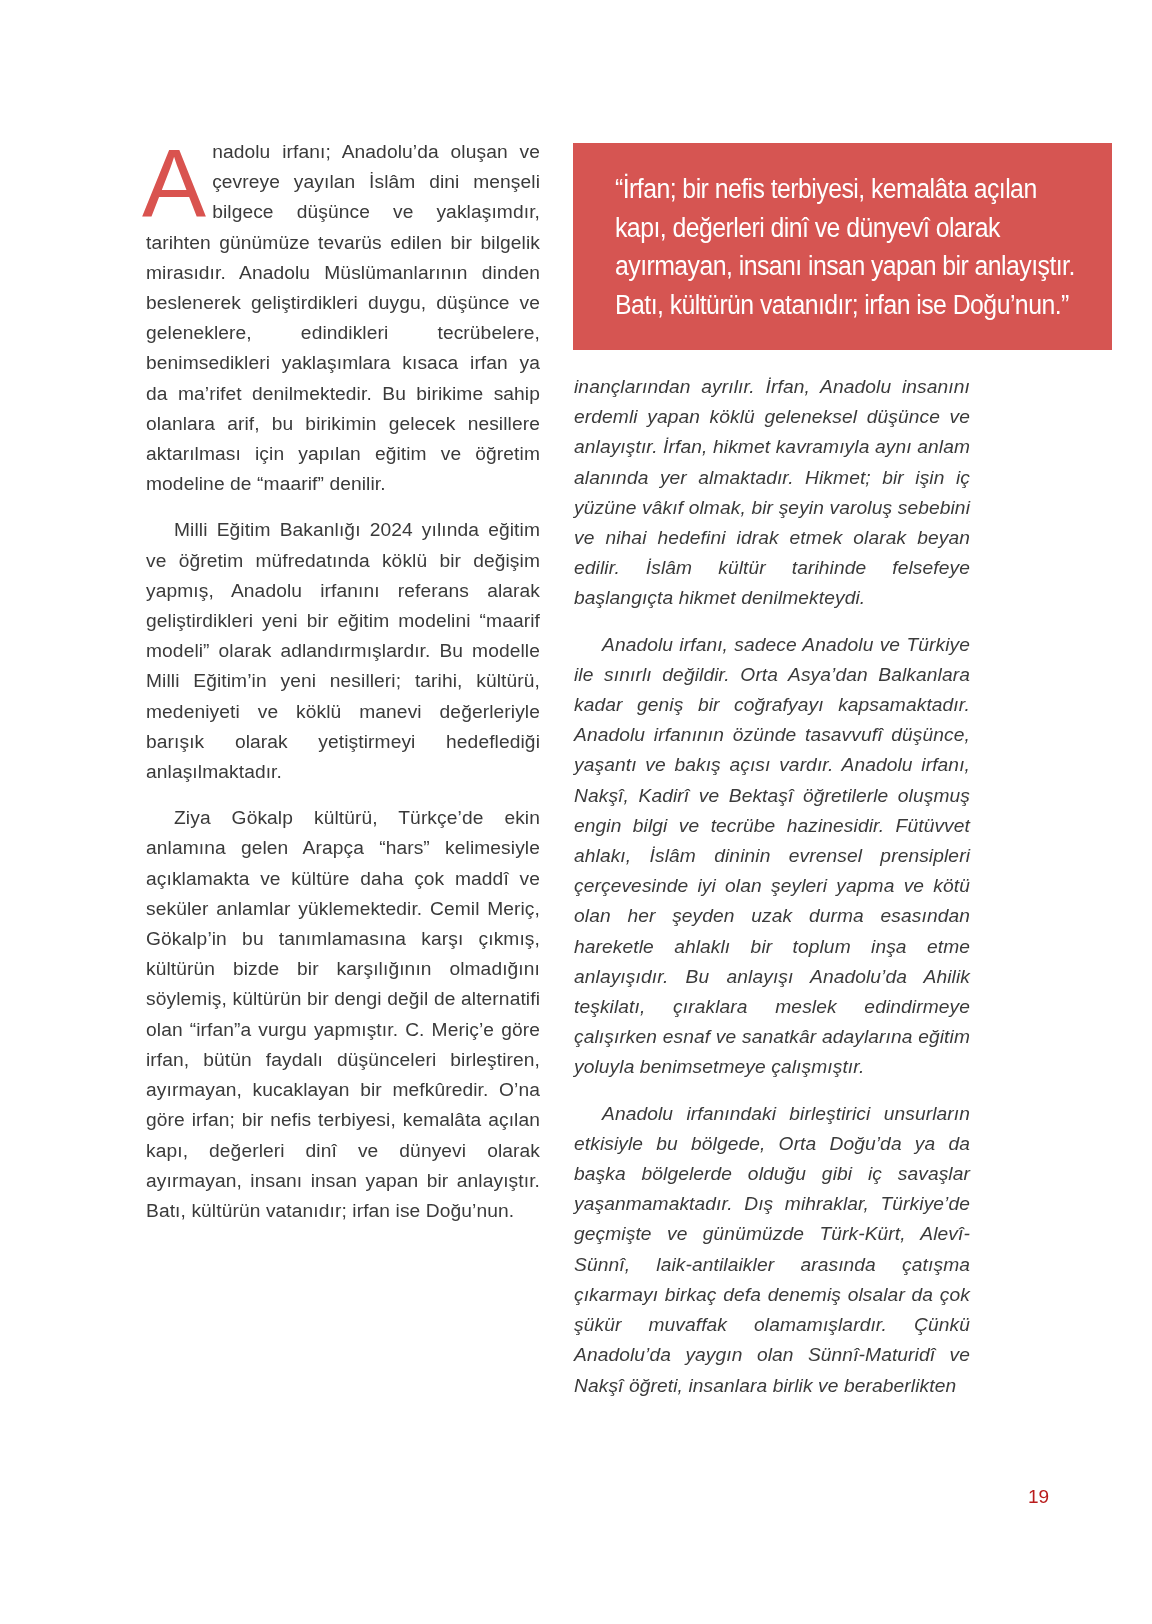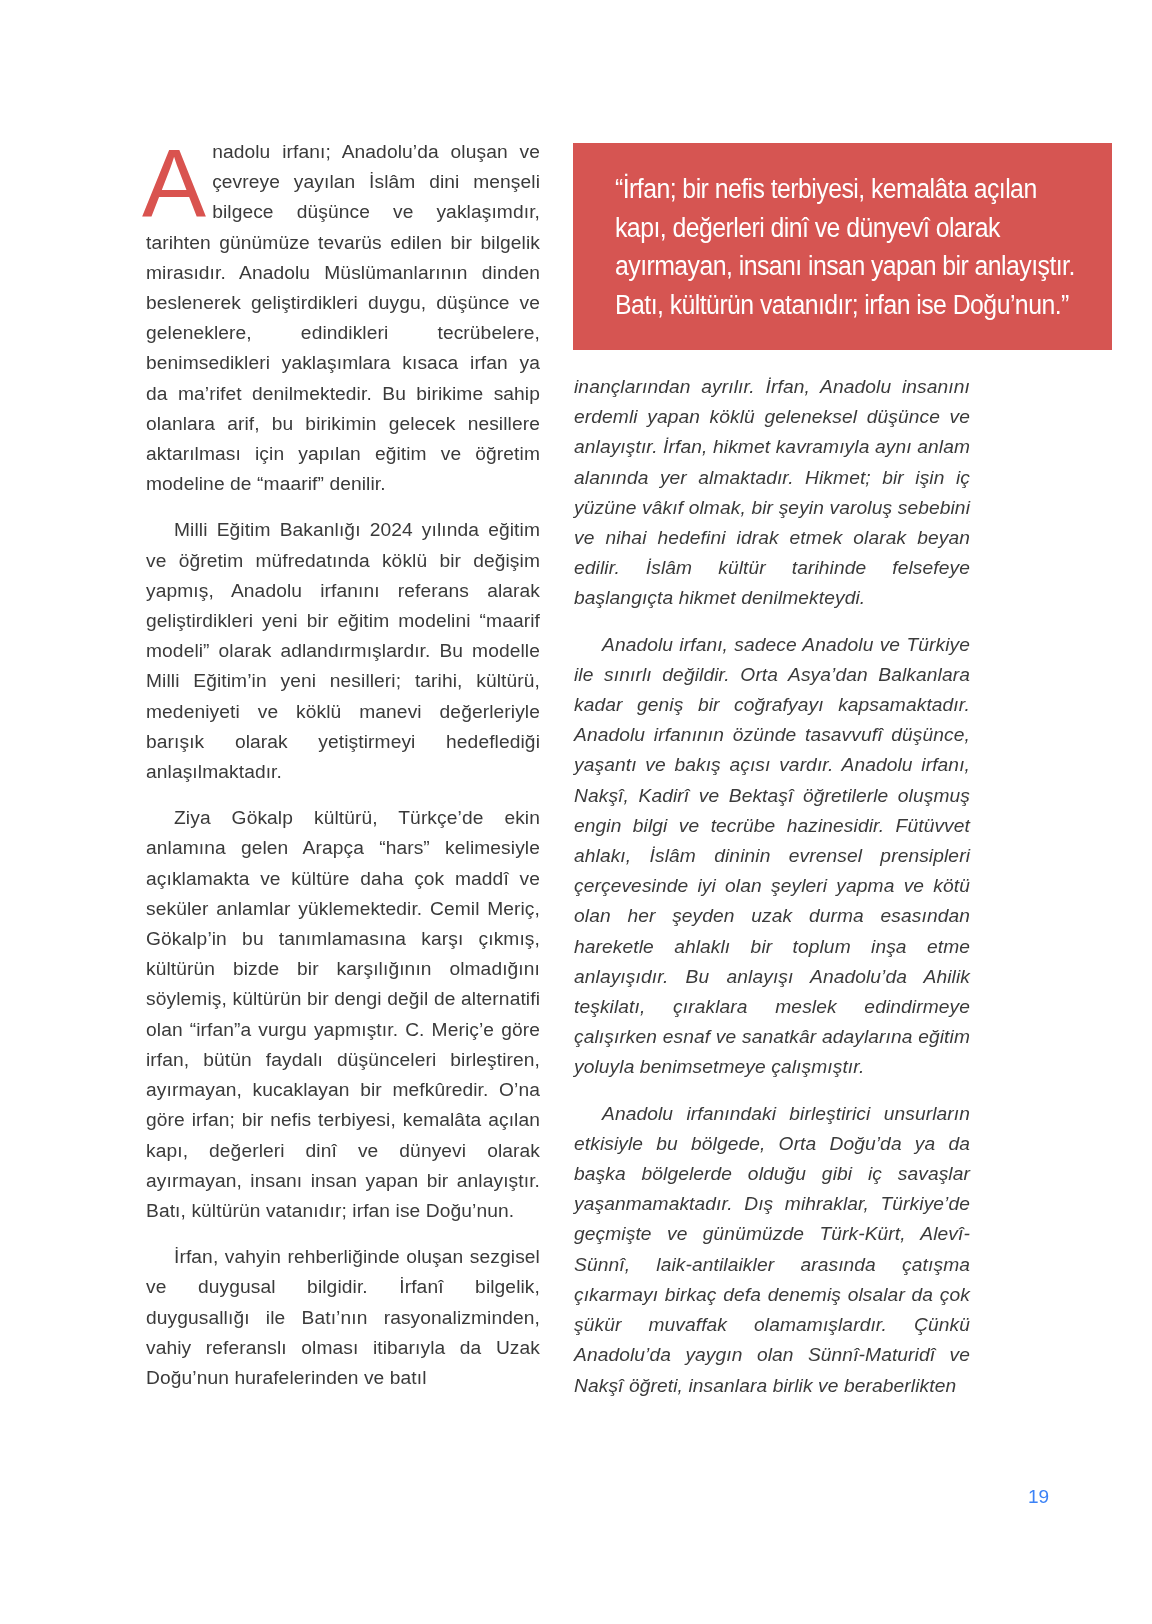--- a/index.html
+++ b/index.html
@@ -12,39 +12,38 @@
   .col p { margin: 0 0 16px 0; text-indent: 28px; }
   .col p.no-indent { text-indent: 0; }
   .dropcap { float: left; font-family: "Liberation Sans", sans-serif; font-size: 96px;
              line-height: 80px; color: #d9534f; margin: 6px 6px 0 -4px; font-weight: 400; }
   .quote-box { position: absolute; left: 573px; top: 143px; width: 539px; height: 207px;
                background: #d65552; box-sizing: border-box; padding: 27px 20px 0 42px; }
   .quote-text { color: #ffffff; font-family: "Liberation Sans Narrow", "Liberation Sans", sans-serif;
                 font-size: 27px; line-height: 38.5px; font-weight: 300; letter-spacing: -0.6px;
                 transform: scaleX(0.92); transform-origin: left top; width: 520px; }
   .quote-line { display: block; white-space: nowrap; }
-  .page-number { position: absolute; left: 1028px; top: 1486px; font-size: 19px; color: #3b82f6; }
+  .page-number { position: absolute; left: 1028px; top: 1486px; font-size: 19px; color: #b91c1c; }
 </style>
 </head>
 <body>
 
 <div class="quote-box">
   <div class="quote-text">
     <span class="quote-line">“İrfan; bir nefis terbiyesi, kemalâta açılan</span>
     <span class="quote-line">kapı, değerleri dinî ve dünyevî olarak</span>
     <span class="quote-line">ayırmayan, insanı insan yapan bir anlayıştır.</span>
     <span class="quote-line">Batı, kültürün vatanıdır; irfan ise Doğu’nun.”</span>
   </div>
 </div>
 
 <div class="col col-left">
   <p class="no-indent"><span class="dropcap">A</span><span>nadolu irfanı; Anadolu’da oluşan ve çevreye yayılan İslâm dini menşeli bilgece düşünce ve yaklaşımdır, tarihten günümüze tevarüs edilen bir bilgelik mirasıdır. Anadolu Müslümanlarının dinden beslenerek geliştirdikleri duygu, düşünce ve geleneklere, edindikleri tecrübelere, benimsedikleri yaklaşımlara kısaca irfan ya da ma’rifet denilmektedir. Bu birikime sahip olanlara arif, bu birikimin gelecek nesillere aktarılması için yapılan eğitim ve öğretim modeline de “maarif” denilir.</span></p>
   <p>Milli Eğitim Bakanlığı 2024 yılında eğitim ve öğretim müfredatında köklü bir değişim yapmış, Anadolu irfanını referans alarak geliştirdikleri yeni bir eğitim modelini “maarif modeli” olarak adlandırmışlardır. Bu modelle Milli Eğitim’in yeni nesilleri; tarihi, kültürü, medeniyeti ve köklü manevi değerleriyle barışık olarak yetiştirmeyi hedeflediği anlaşılmaktadır.</p>
   <p>Ziya Gökalp kültürü, Türkçe’de ekin anlamına gelen Arapça “hars” kelimesiyle açıklamakta ve kültüre daha çok maddî ve seküler anlamlar yüklemektedir. Cemil Meriç, Gökalp’in bu tanımlamasına karşı çıkmış, kültürün bizde bir karşılığının olmadığını söylemiş, kültürün bir dengi değil de alternatifi olan “irfan”a vurgu yapmıştır. C. Meriç’e göre irfan, bütün faydalı düşünceleri birleştiren, ayırmayan, kucaklayan bir mefkûredir. O’na göre irfan; bir nefis terbiyesi, kemalâta açılan kapı, değerleri dinî ve dünyevi olarak ayırmayan, insanı insan yapan bir anlayıştır. Batı, kültürün vatanıdır; irfan ise Doğu’nun.</p>
-  <p>İrfan, vahyin rehberliğinde oluşan sezgisel ve duygusal bilgidir. İrfanî bilgelik, duygusallığı ile Batı’nın rasyonalizminden, vahiy referanslı olması itibarıyla da Uzak Doğu’nun hurafelerinden ve batıl</p>
 </div>
 
 <div class="col col-right">
   <p class="no-indent">inançlarından ayrılır. İrfan, Anadolu insanını erdemli yapan köklü geleneksel düşünce ve anlayıştır. İrfan, hikmet kavramıyla aynı anlam alanında yer almaktadır. Hikmet; bir işin iç yüzüne vâkıf olmak, bir şeyin varoluş sebebini ve nihai hedefini idrak etmek olarak beyan edilir. İslâm kültür tarihinde felsefeye başlangıçta hikmet denilmekteydi.</p>
   <p>Anadolu irfanı, sadece Anadolu ve Türkiye ile sınırlı değildir. Orta Asya’dan Balkanlara kadar geniş bir coğrafyayı kapsamaktadır. Anadolu irfanının özünde tasavvufî düşünce, yaşantı ve bakış açısı vardır. Anadolu irfanı, Nakşî, Kadirî ve Bektaşî öğretilerle oluşmuş engin bilgi ve tecrübe hazinesidir. Fütüvvet ahlakı, İslâm dininin evrensel prensipleri çerçevesinde iyi olan şeyleri yapma ve kötü olan her şeyden uzak durma esasından hareketle ahlaklı bir toplum inşa etme anlayışıdır. Bu anlayışı Anadolu’da Ahilik teşkilatı, çıraklara meslek edindirmeye çalışırken esnaf ve sanatkâr adaylarına eğitim yoluyla benimsetmeye çalışmıştır.</p>
   <p>Anadolu irfanındaki birleştirici unsurların etkisiyle bu bölgede, Orta Doğu’da ya da başka bölgelerde olduğu gibi iç savaşlar yaşanmamaktadır. Dış mihraklar, Türkiye’de geçmişte ve günümüzde Türk-Kürt, Alevî-Sünnî, laik-antilaikler arasında çatışma çıkarmayı birkaç defa denemiş olsalar da çok şükür muvaffak olamamışlardır. Çünkü Anadolu’da yaygın olan Sünnî-Maturidî ve Nakşî öğreti, insanlara birlik ve beraberlikten</p>
 </div>
 
 <div class="page-number">19</div>
 

